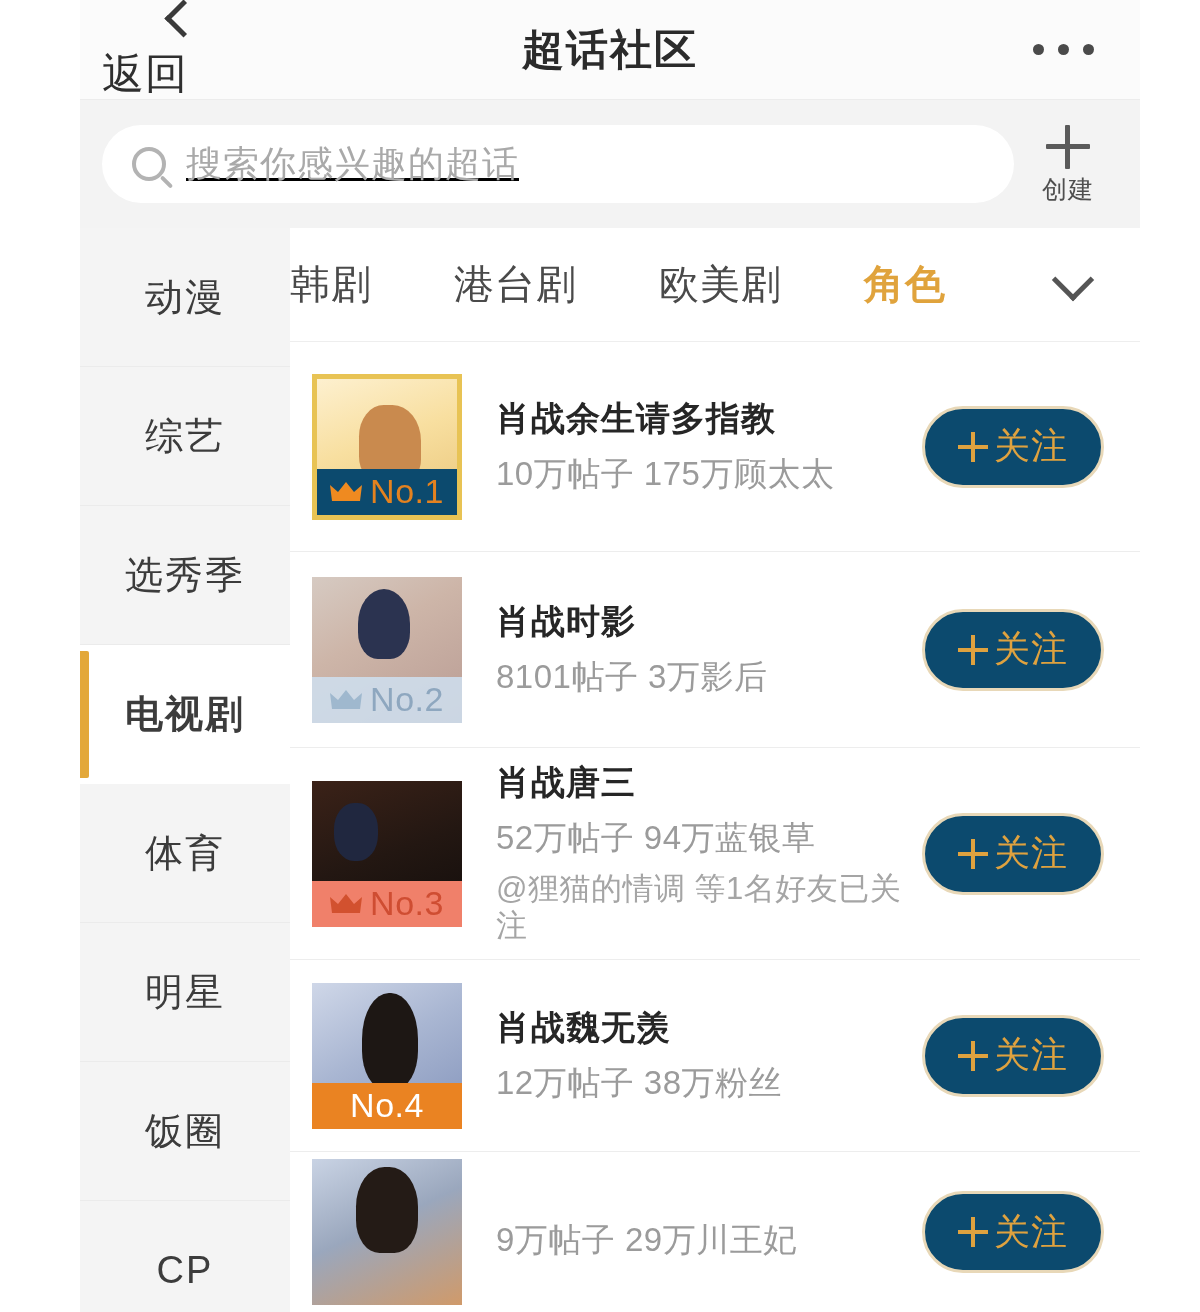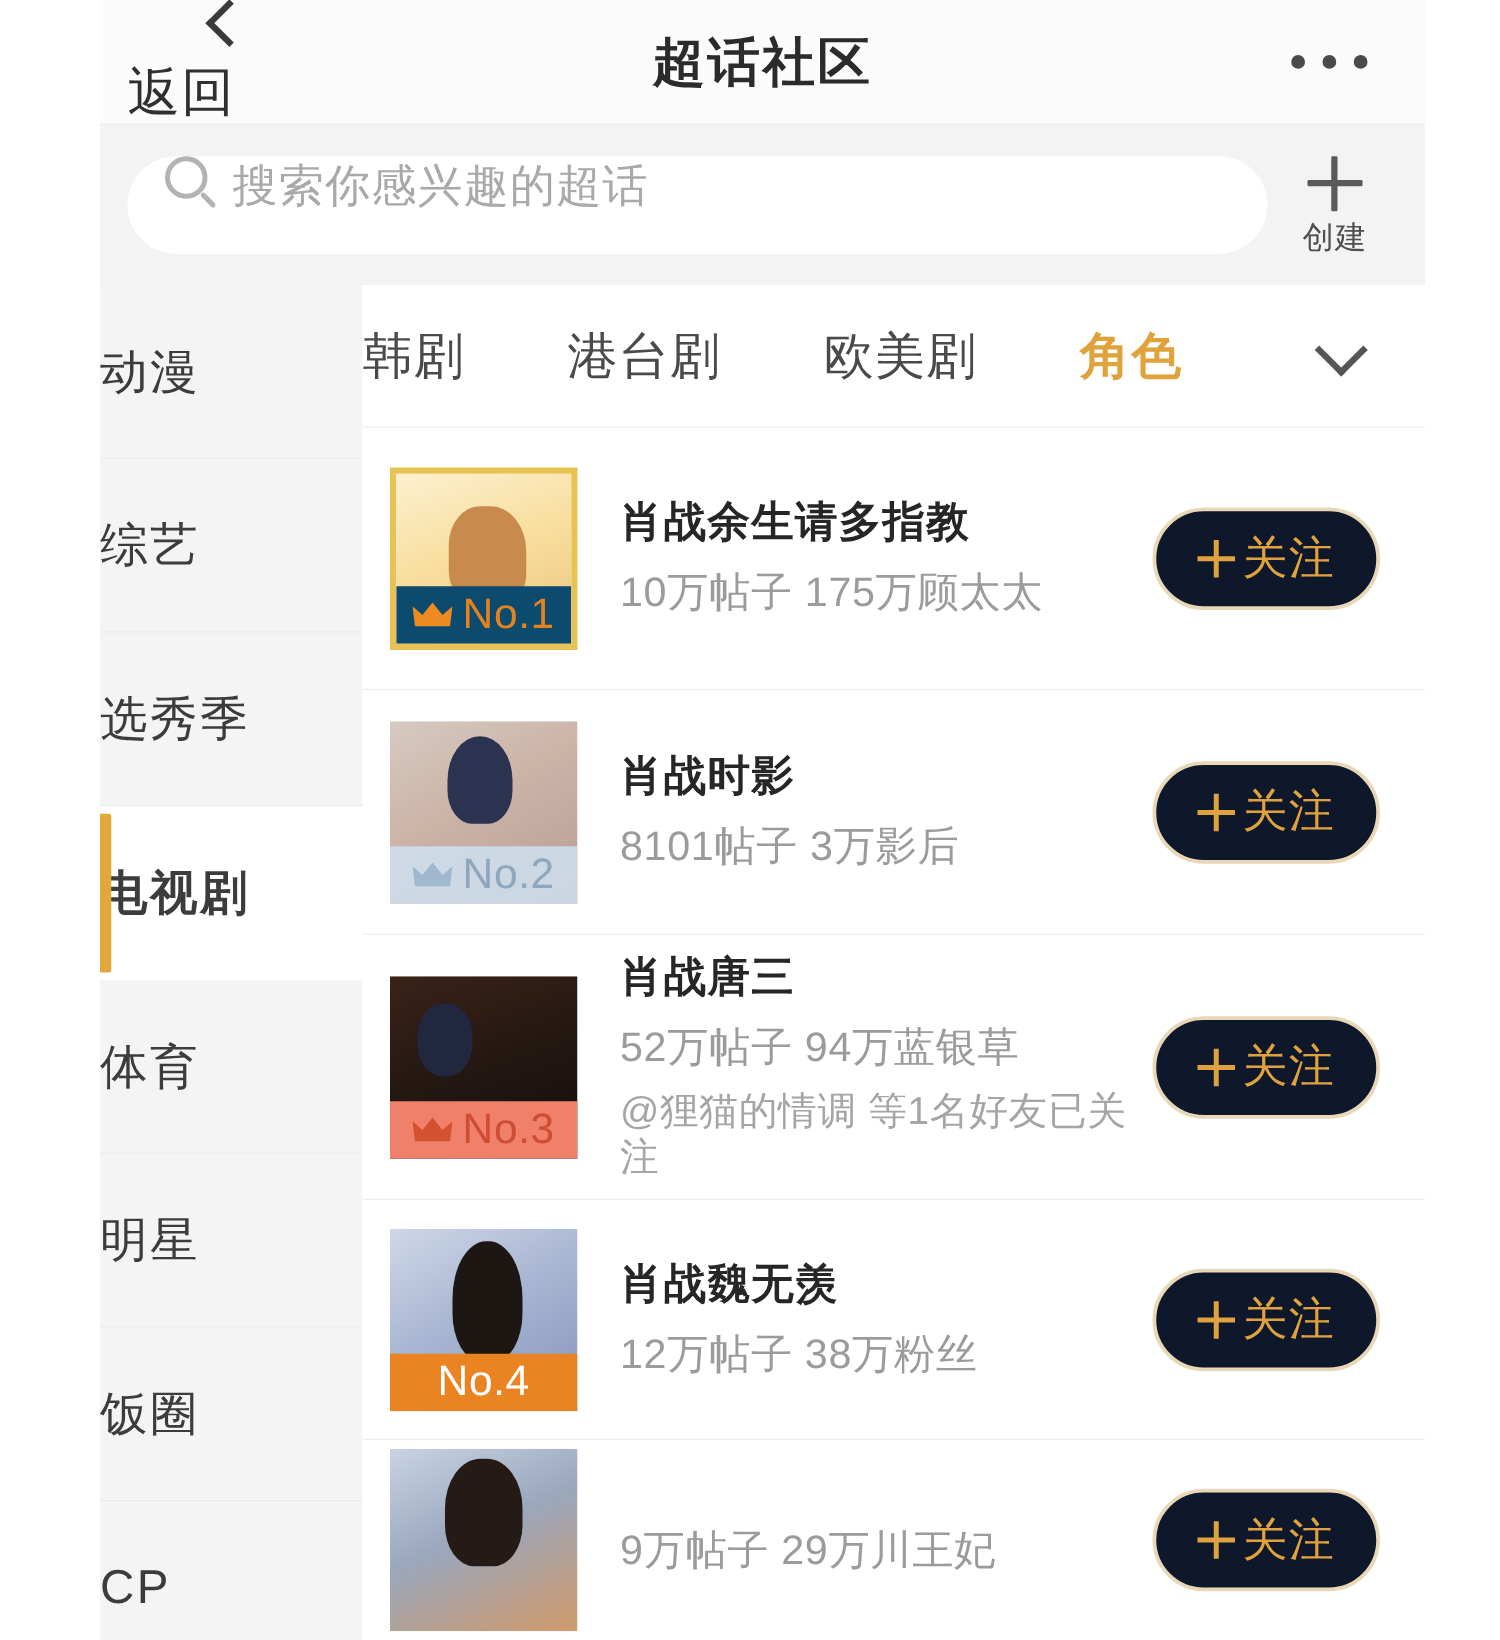--- a/index.html
+++ b/index.html
@@ -80,22 +80,24 @@
     display: flex;
     align-items: center;
     padding: 0 18px 0 22px;
   }
   .search-field {
     flex: 1;
     height: 78px;
     background: #ffffff;
     border-radius: 40px;
     display: flex;
+    align-items: center;
     padding-left: 30px;
     gap: 20px;
+    text-decoration: underline;
   }
   .search-icon {
     width: 34px; height: 34px;
     border: 4px solid #b3b3b3;
     border-radius: 50%;
     position: relative;
     flex: none;
   }
   .search-icon::after {
     content: "";
@@ -147,20 +149,21 @@
   
   .sidebar {
     width: 210px;
     background: #f4f4f4;
     flex: none;
   }
   .side-item {
     height: 139px;
     display: flex;
     align-items: center;
+    justify-content: center;
     position: relative;
     border-bottom: 1px solid #ebebeb;
     font-size: 38px;
     color: #3c3c3c;
     letter-spacing: 2px;
   }
   .side-item.active {
     background: #ffffff;
     border-bottom: none;
     font-weight: bold;
@@ -339,21 +342,21 @@
     margin-top: 12px;
     line-height: 1.2;
   }
 
   .follow-btn {
     flex: none;
     width: 182px; height: 82px;
     margin-right: 36px;
     border: 3px solid #e8d8b8;
     border-radius: 42px;
-    background: #0f172a;
+    background: #0c4a6e;
     display: flex;
     align-items: center;
     justify-content: center;
     gap: 6px;
     color: #dfa23f;
     font-size: 36px;
     letter-spacing: 1px;
   }
   .follow-plus {
     position: relative;

